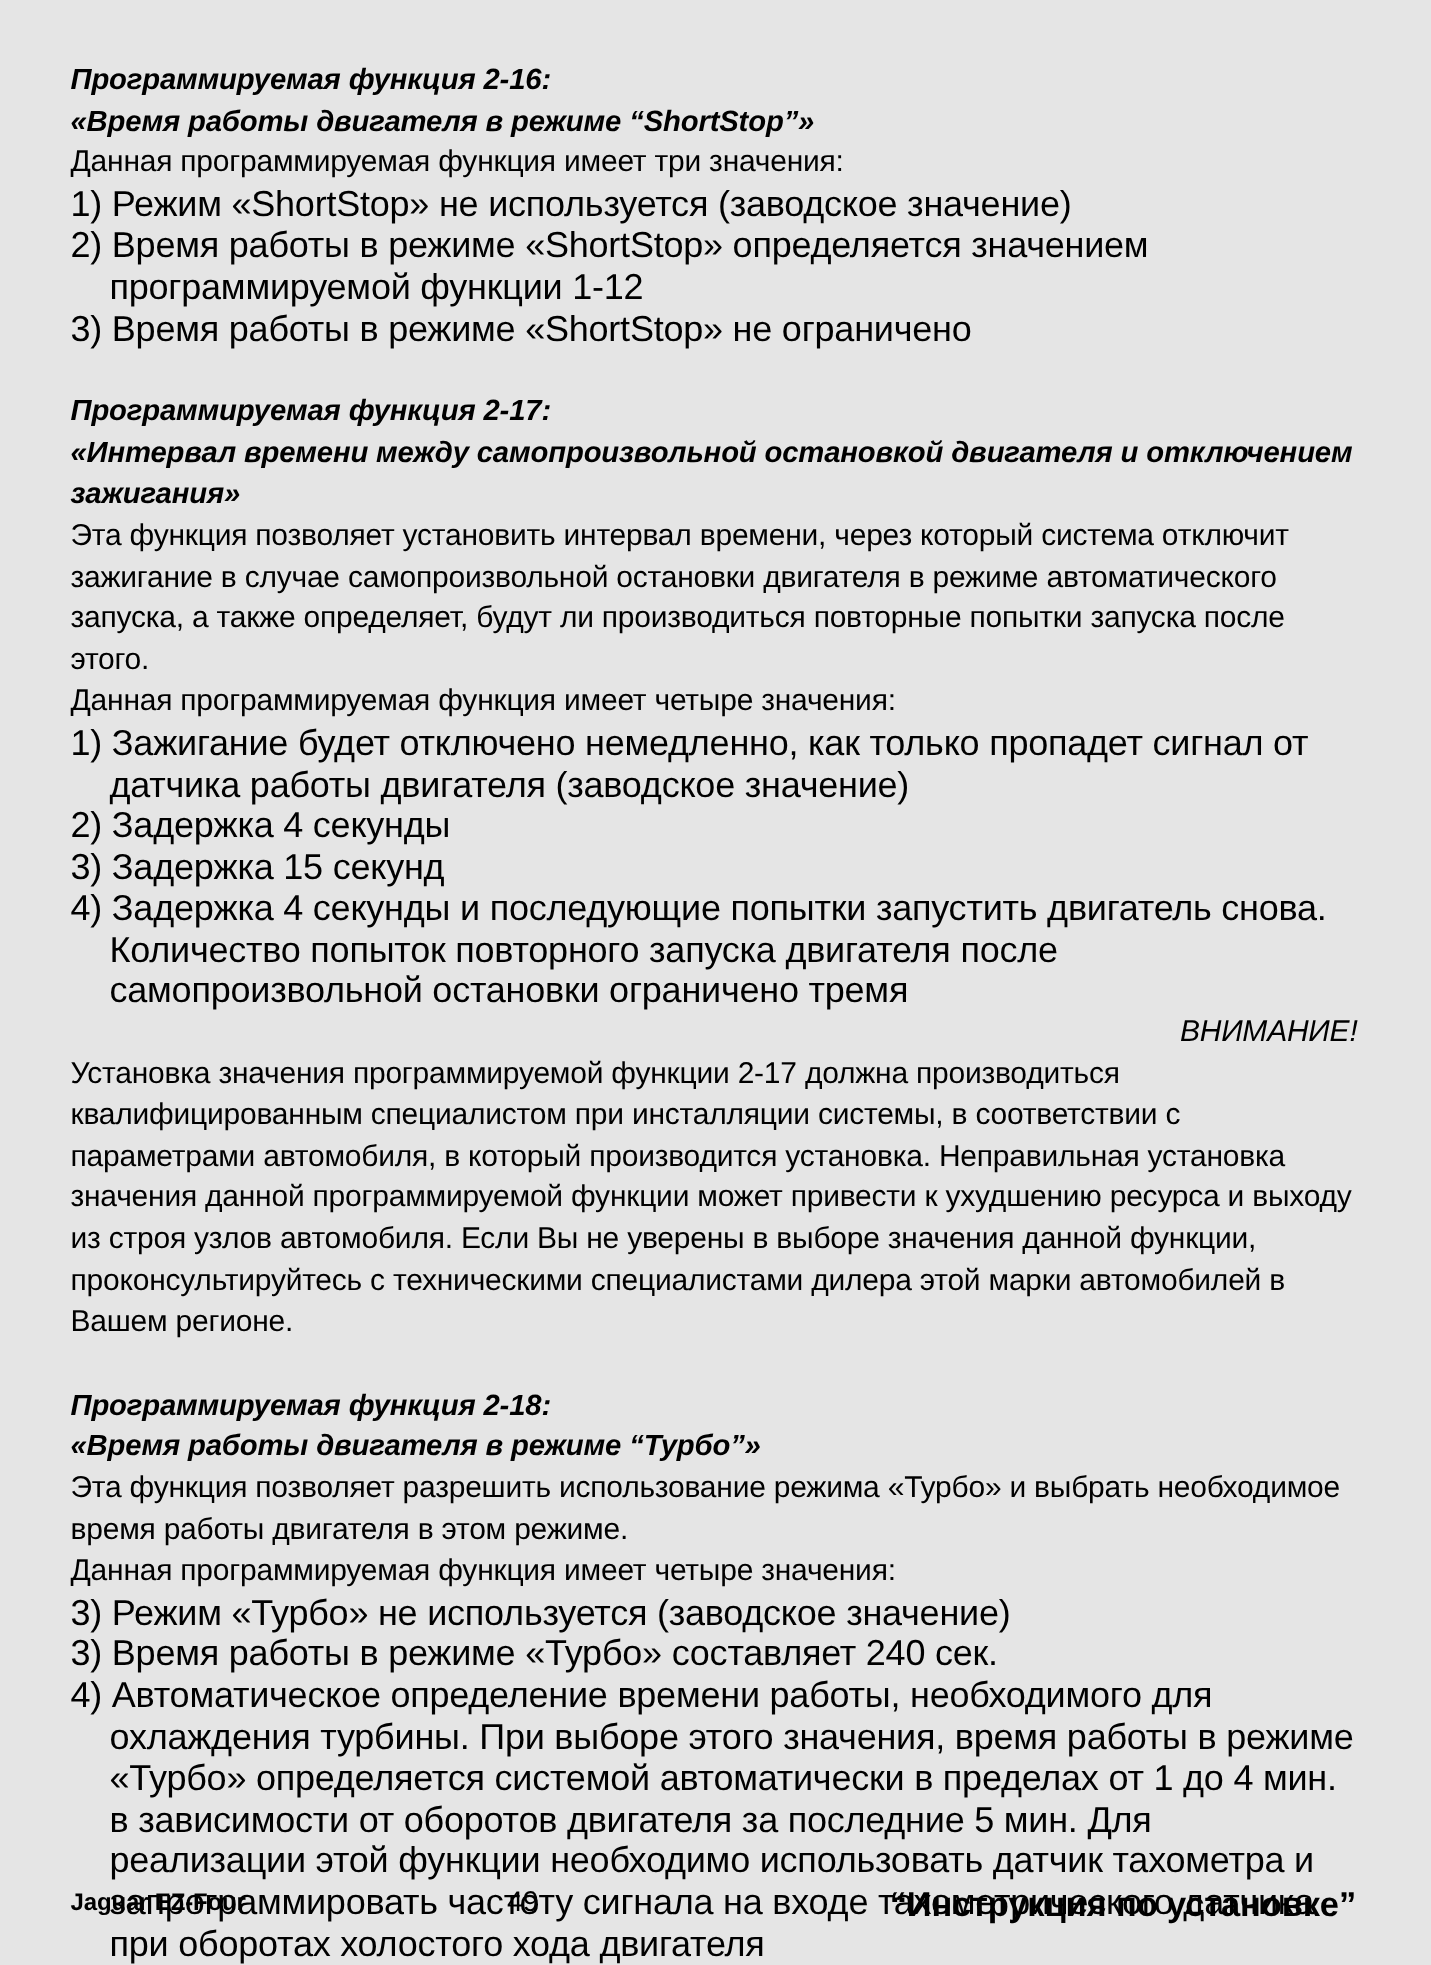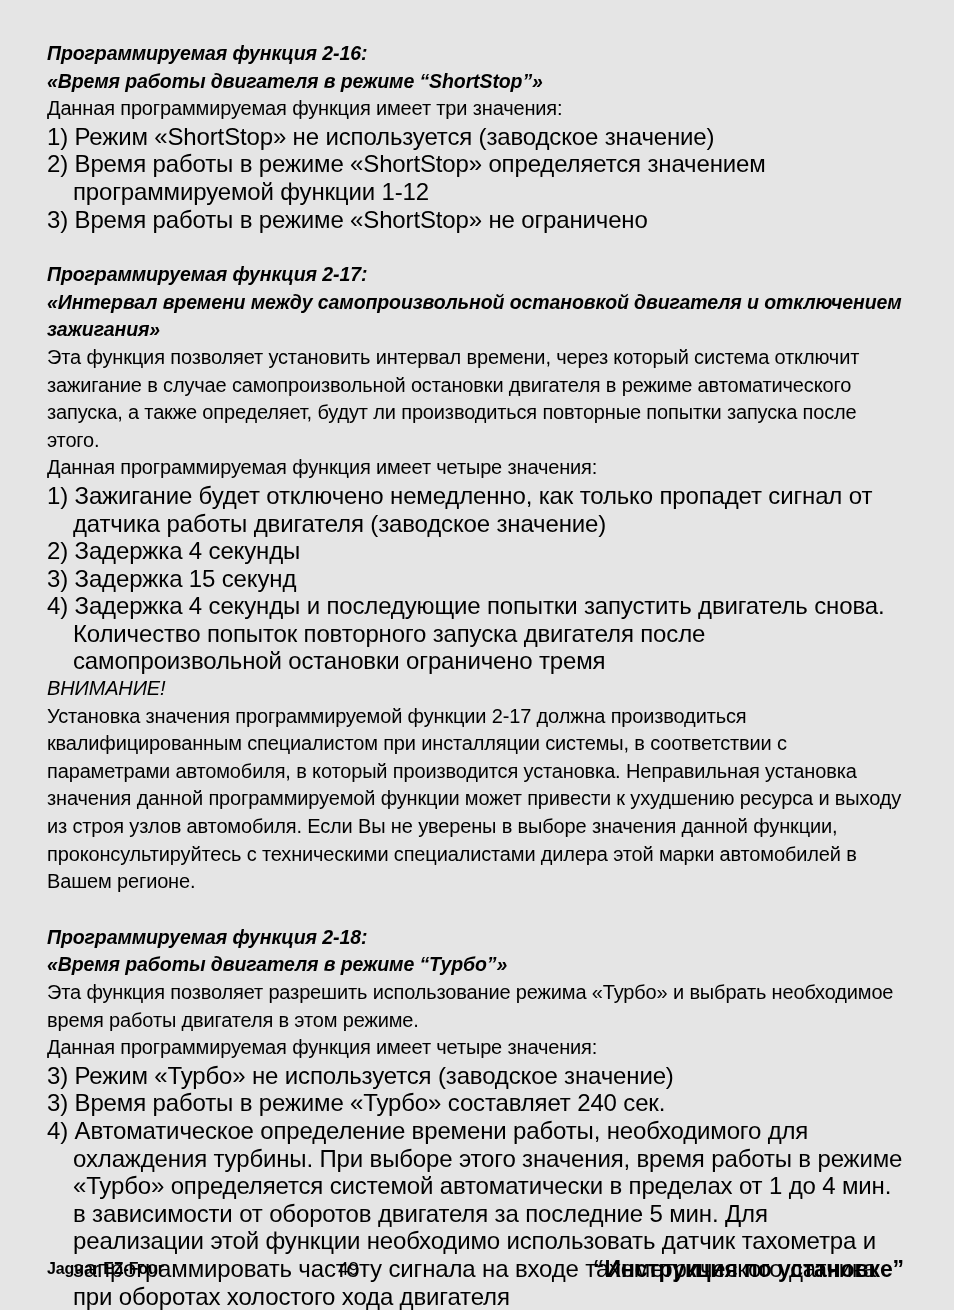--- a/index.html
+++ b/index.html
@@ -50,20 +50,21 @@
     letter-spacing: -0.15px;
     white-space: pre-wrap;
   }
 
   .note-title {
     font-size: 20px;
     line-height: 27.6px;
     font-style: italic;
     font-weight: normal;
     letter-spacing: -0.15px;
+    text-align: right;
   }
 
   
   .item {
     font-size: 24px;
     line-height: 27.6px;
     letter-spacing: -0.15px;
     padding-left: 26px;
     text-indent: -26px;
     white-space: pre-wrap;

